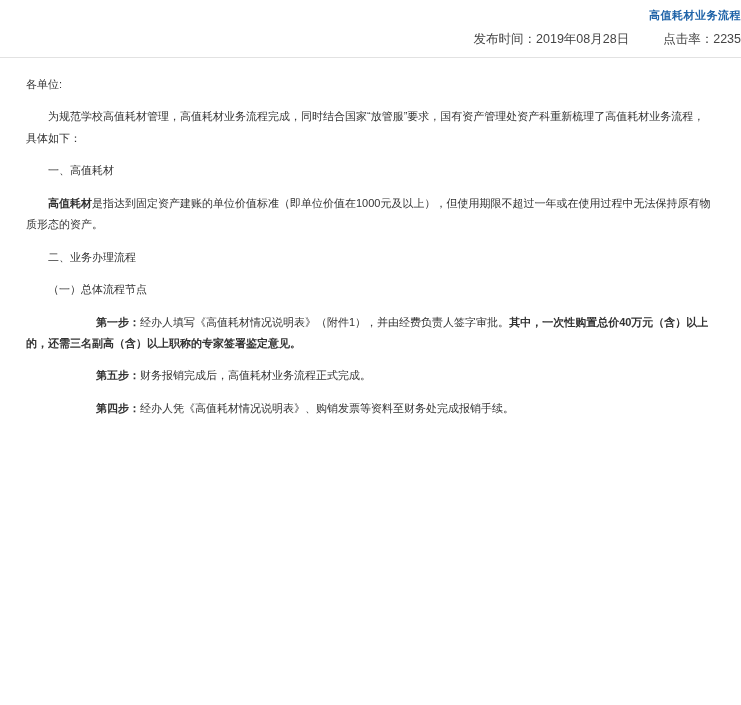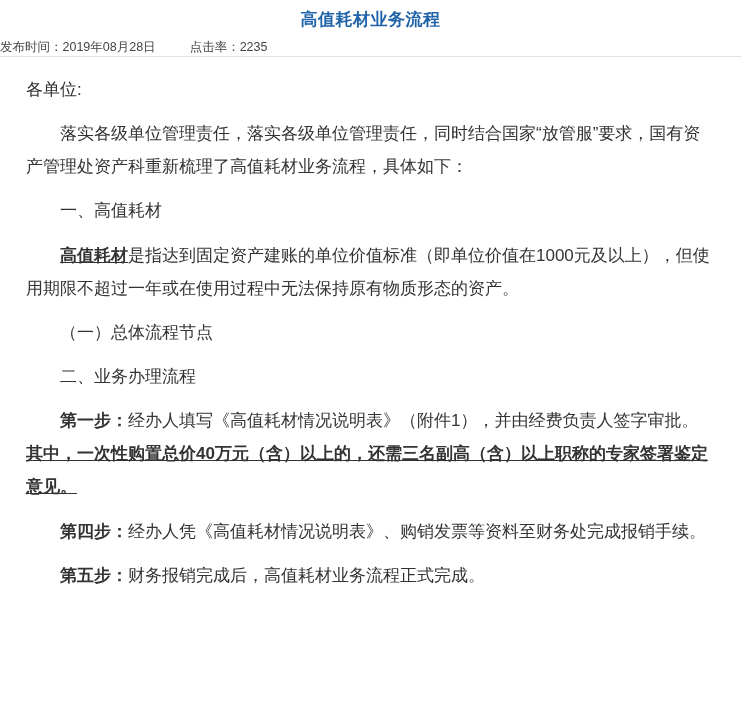--- a/index.html
+++ b/index.html
@@ -14,99 +14,100 @@
     color: #333333;
     overflow: hidden;
   }
   .page {
     width: 741px;
     height: 705px;
     position: relative;
     box-sizing: border-box;
   }
   .doc-title {
-    text-align: center;
+    text-align: right;
     color: #1f63a8;
-    font-size: 17px;
+    font-size: 11px;
     font-weight: bold;
     padding-top: 8px;
     padding-bottom: 8px;
     letter-spacing: 0.5px;
   }
   .meta-row {
     display: flex;
-    justify-content: flex-start;
+    justify-content: flex-end;
     align-items: center;
     gap: 34px;
     font-size: 12.5px;
     color: #444444;
+    padding-bottom: 9px;
     border-bottom: 1px solid #e2e2e2;
   }
   .meta-item {
     white-space: nowrap;
   }
   .content {
     padding: 16px 26px 0 26px;
-    font-size: 17px;
+    font-size: 11px;
     line-height: 1.95;
     color: #333333;
   }
   p {
     margin: 0 0 11px 0;
   }
   .p-indent {
     text-indent: 2em;
   }
   .p-head {
     text-indent: 2em;
   }
   .bold {
     font-weight: bold;
-    text-decoration: underline;
   }
   .no-indent {
     text-indent: 0;
   }
   .flow-line {
     text-indent: 2em;
   }
   .step-label {
     font-weight: bold;
+    margin-left: 48px;
   }
 </style>
 </head>
 <body>
 
 <div class="page">
 
   <div class="doc-title">高值耗材业务流程</div>
 
   <div class="meta-row">
     <span class="meta-item"><span>发布时间：</span><span>2019年08月28日</span></span>
     <span class="meta-item"><span>点击率：</span><span>2235</span></span>
   </div>
 
   <div class="content">
 
     <p class="no-indent">各单位:</p>
 
-    <p class="p-indent">落实各级单位管理责任，落实各级单位管理责任，同时结合国家“放管服”要求，国有资产管理处资产科重新梳理了高值耗材业务流程，具体如下：</p>
+    <p class="p-indent">为规范学校高值耗材管理，高值耗材业务流程完成，同时结合国家“放管服”要求，国有资产管理处资产科重新梳理了高值耗材业务流程，具体如下：</p>
 
     <p class="p-head">一、高值耗材</p>
 
     <p class="p-indent"><span class="bold">高值耗材</span><span>是指达到固定资产建账的单位价值标准（即单位价值在1000元及以上），但使用期限不超过一年或在使用过程中无法保持原有物质形态的资产。</span></p>
 
+    <p class="p-head">二、业务办理流程</p>
+
     <p class="p-head">（一）总体流程节点</p>
-
-    <p class="p-head">二、业务办理流程</p>
 
 
 
     <p class="p-indent"><span class="step-label">第一步：</span><span>经办人填写《高值耗材情况说明表》（附件1），并由经费负责人签字审批。</span><span class="bold">其中，一次性购置总价40万元（含）以上的，还需三名副高（含）以上职称的专家签署鉴定意见。</span></p>
 
 
 
+    <p class="p-indent"><span class="step-label">第五步：</span><span>财务报销完成后，高值耗材业务流程正式完成。</span></p>
+
     <p class="p-indent"><span class="step-label">第四步：</span><span>经办人凭《高值耗材情况说明表》、购销发票等资料至财务处完成报销手续。</span></p>
-
-    <p class="p-indent"><span class="step-label">第五步：</span><span>财务报销完成后，高值耗材业务流程正式完成。</span></p>
 
   </div>
 </div>
 
 </body></html>

